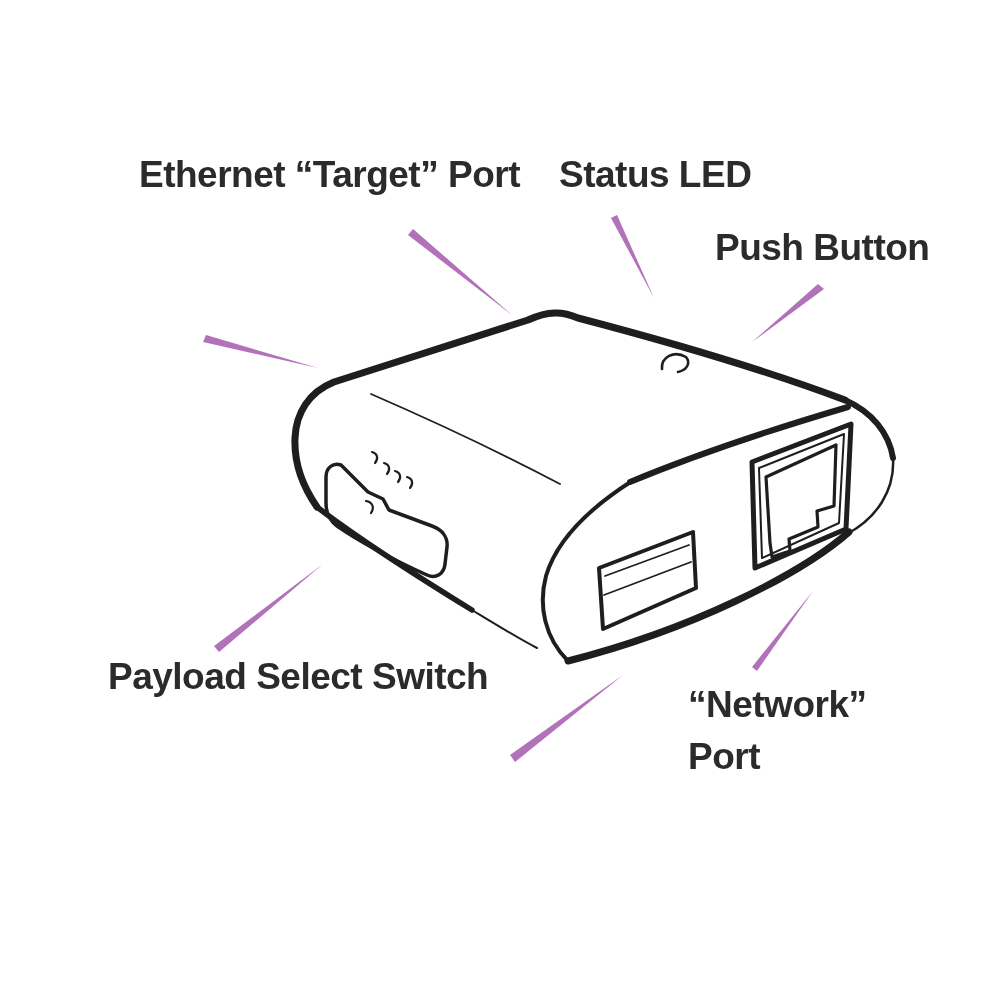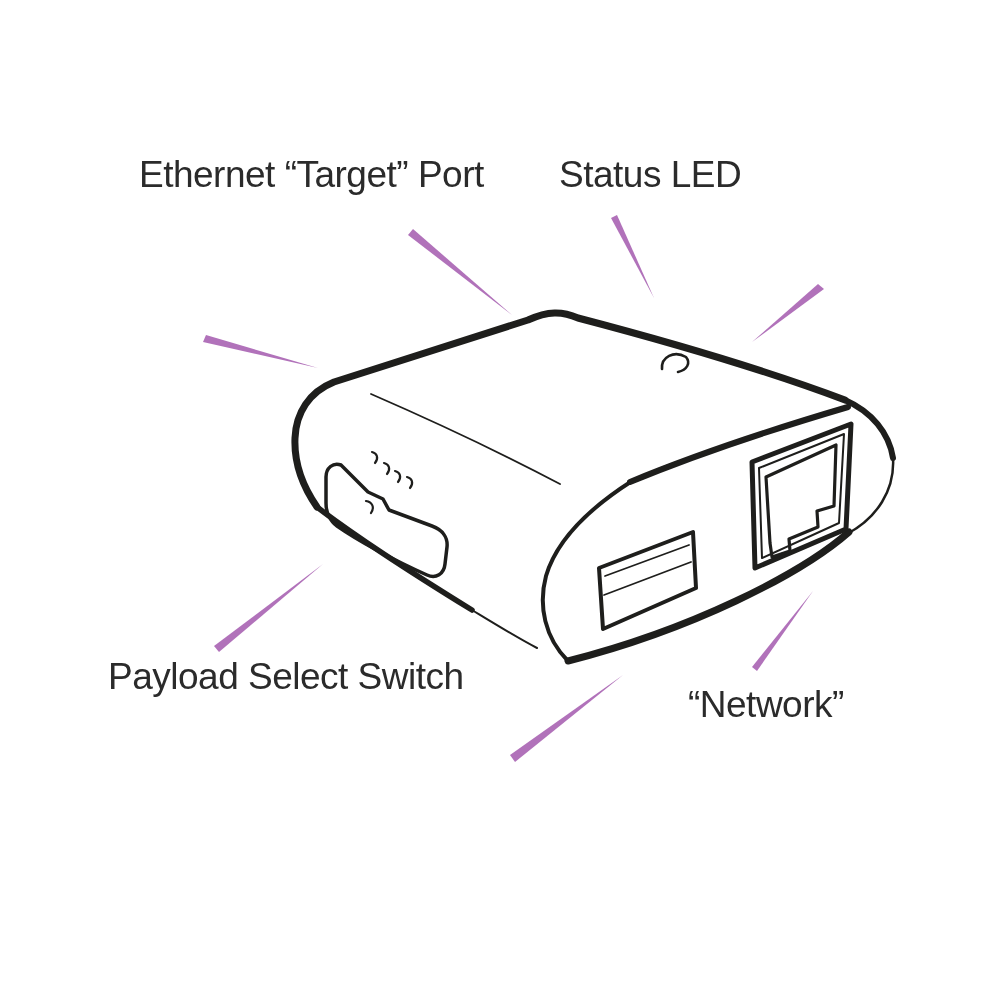--- a/index.html
+++ b/index.html
@@ -14,21 +14,21 @@
   }
   .device-svg {
     position: absolute;
     inset: 0;
     width: 1000px;
     height: 1000px;
   }
   .callout-label {
     position: absolute;
     font-size: 37px;
-    font-weight: 400;
+    font-weight: 700;
     letter-spacing: -0.5px;
     line-height: 1;
     color: var(--text, #2b2b2b);
     white-space: nowrap;
   }
   .callout-label.multiline {
     line-height: 52px;
     white-space: normal;
   }
   .callout-label.multiline span { display: block; }
@@ -102,17 +102,19 @@
       <path stroke-width="1.8" d="M604,595 L691,562"></path>
 
       <path stroke-width="5" d="M752,462 L851,424 L846,529 L755,568 Z"></path>
       <path stroke-width="2" d="M759,468 L844,434 L839,523 L762,558 Z"></path>
       <path stroke-width="3.2" d="M766,477 L836,445 L834,506 L817,511 L818,527 L789,539 L790,551 L772,557 L770,543 Z"></path>
     </g>
   </svg>
 
   <div class="callout-label lbl-target">Ethernet “Target” Port</div>
   <div class="callout-label lbl-status">Status LED</div>
+  <div class="callout-label lbl-push">Push Button</div>
   <div class="callout-label lbl-payload">Payload Select Switch</div>
   <div class="callout-label multiline lbl-network">
     <span>“Network”</span>
+    <span>Port</span>
   </div>
 </div>
 
 </body></html>

